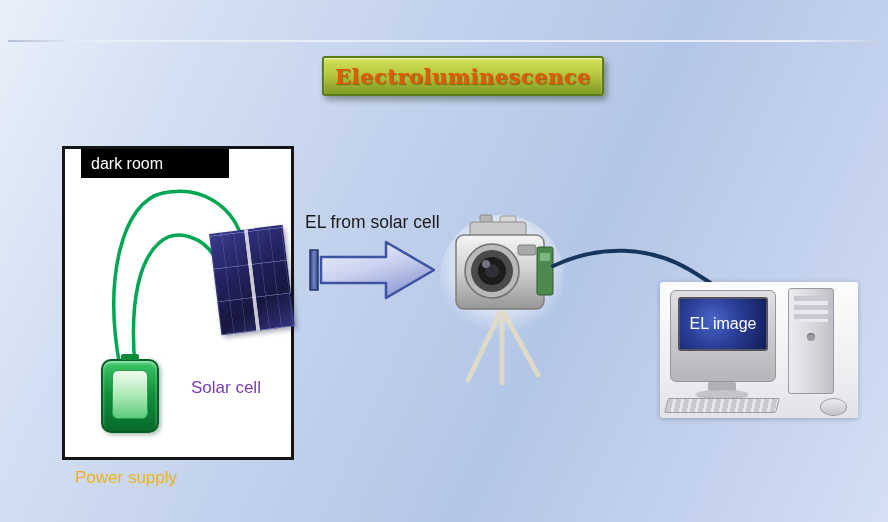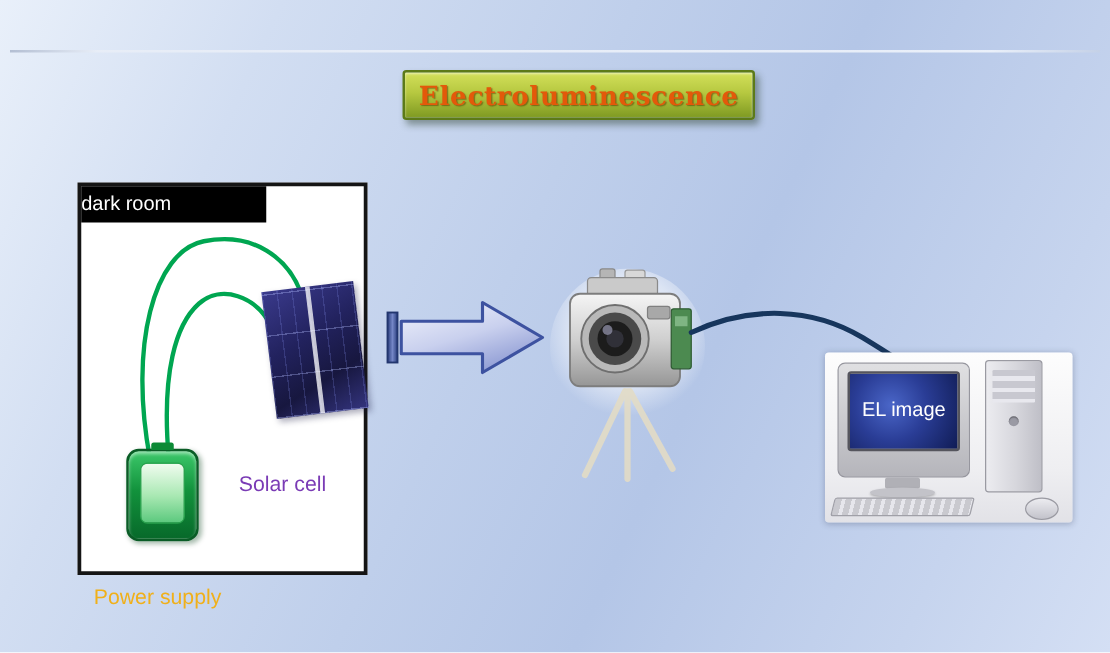--- a/index.html
+++ b/index.html
@@ -21,22 +21,22 @@
     font-family:"DejaVu Serif",serif;font-weight:bold;font-size:21px;
     color:var(--title-text,#e3590a);letter-spacing:.5px;
     text-shadow:1px 1px 1px rgba(80,50,0,.55);
     text-align:right;
   }
   .darkroom{
     position:absolute;left:62px;top:146px;width:226px;height:308px;
     background:#ffffff;border:3px solid #151515;
   }
   .darkroom-header{
-    position:absolute;left:0px;top:0px;width:148px;height:29px;background:#000;
-    display:flex;align-items:center;box-sizing:border-box;
+    position:absolute;left:16px;top:0px;width:148px;height:29px;background:#000;
+    display:flex;align-items:center;padding-left:10px;box-sizing:border-box;
   }
   .darkroom-header span{color:var(--dark-room-text,#ffffff);font-size:16px;}
   .wires{position:absolute;left:0;top:0;width:226px;height:308px;}
   .panel{
     position:absolute;left:150px;top:80px;width:74px;height:102px;
     transform:rotate(-7deg);
     background:
       linear-gradient(90deg,transparent 47%,rgba(255,255,255,.75) 48%,rgba(255,255,255,.75) 52%,transparent 53%),
       repeating-linear-gradient(0deg,rgba(180,190,255,.35) 0 1px,transparent 1px 33px),
       repeating-linear-gradient(90deg,rgba(120,130,220,.25) 0 1px,transparent 1px 12px),
@@ -71,21 +71,21 @@
     position:absolute;left:660px;top:282px;width:198px;height:136px;
     background:linear-gradient(180deg,#fdfdfd 0%,#eeeef1 70%,#e2e2e7 100%);
     border-radius:3px;box-shadow:0 1px 5px rgba(40,50,80,.3);
   }
   .monitor{
     position:absolute;left:10px;top:8px;width:106px;height:92px;
     background:linear-gradient(180deg,#e0e0e2,#b5b5bb);
     border:1px solid #96969e;border-radius:6px;box-sizing:border-box;
   }
   .screen{
-    position:absolute;left:7px;top:6px;width:90px;height:64px;
+    position:absolute;left:7px;top:6px;width:90px;height:54px;
     background:radial-gradient(circle at 38% 42%,#4a66c8 0%,#2a3d96 45%,#101c55 100%);
     border:2px solid #55555d;border-radius:3px;box-sizing:border-box;
     display:flex;align-items:center;justify-content:center;
   }
   .screen span{color:#ffffff;font-size:16px;}
   .stand-neck{position:absolute;left:48px;top:100px;width:28px;height:9px;background:#b0b0b6;border-radius:2px;}
   .stand-base{position:absolute;left:36px;top:108px;width:52px;height:8px;background:#c3c3c9;border-radius:50%;box-shadow:0 1px 2px rgba(0,0,0,.25);}
   .tower{
     position:absolute;left:128px;top:6px;width:46px;height:106px;
     background:linear-gradient(90deg,#ececf0 0%,#d6d6dc 55%,#bfbfc7 100%);
@@ -127,20 +127,21 @@
       <span>dark room</span>
     </div>
     <div class="label solar">Solar cell</div>
     <div class="battery">
       <div class="battery-tab"></div>
       <div class="battery-inner"></div>
     </div>
     <div class="label power">Power supply</div>
   </div>
 
+  <div class="el-label">EL from solar cell</div>
 
   <svg class="arrow-svg" viewBox="0 0 130 64">
     <defs>
       <linearGradient id="arrGrad" x1="0" y1="0" x2="0.6" y2="1">
         <stop offset="0" stop-color="#f2f4fc"></stop>
         <stop offset="0.55" stop-color="#c9d0ee"></stop>
         <stop offset="1" stop-color="#8f9cd4"></stop>
       </linearGradient>
       <linearGradient id="barGrad" x1="0" y1="0" x2="1" y2="0">
         <stop offset="0" stop-color="#2b3f7e"></stop>

